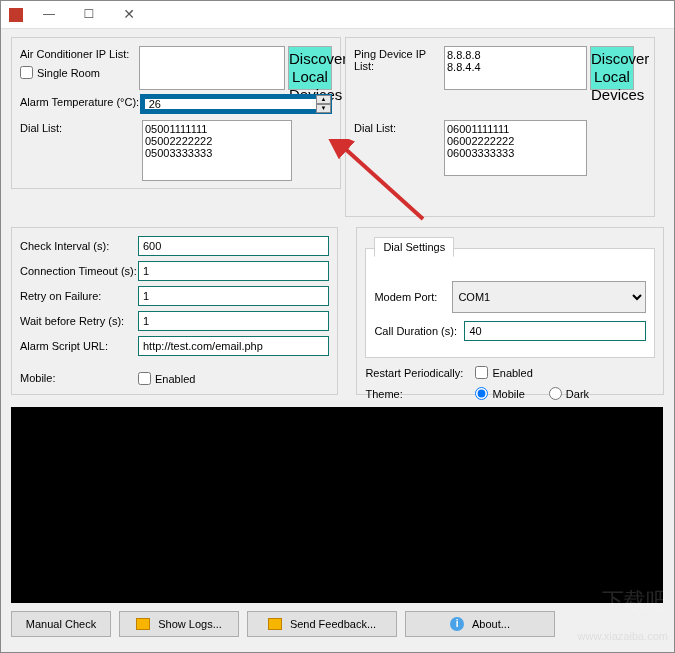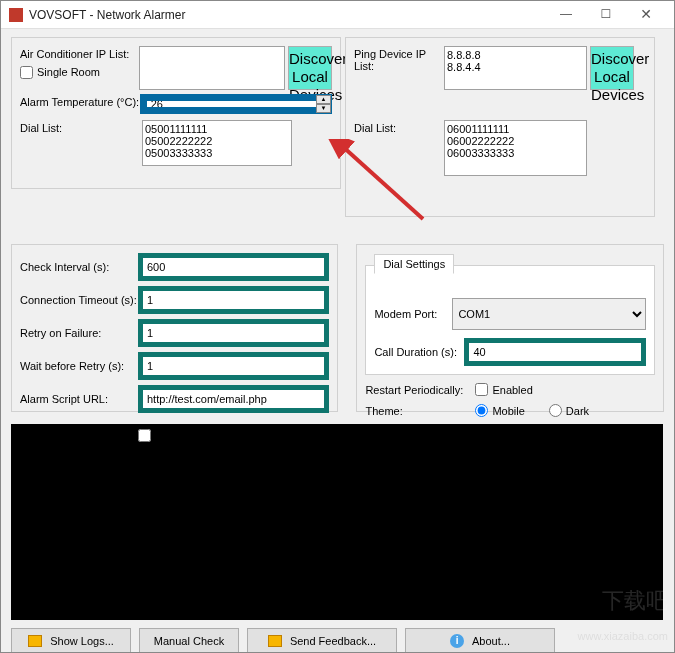--- a/index.html
+++ b/index.html
@@ -12,36 +12,36 @@
 .content { padding: 8px 10px 6px 10px; }
 .toprow { display: flex; gap: 4px; }
 .panel { border: 1px solid #d0d0d0; background: #f0f0f0; padding: 8px; }
 .panel.left { width: 330px; height: 152px; }
 .panel.right { width: 310px; height: 180px; }
 .fldrow { display: flex; align-items: flex-start; margin-bottom: 4px; }
 .lbl { width: 122px; font-size: 11px; color: #000; padding-top: 2px; }
 .lbl.narrow { width: 90px; }
 textarea.box { border: 1px solid #a0a0a0; background: #fff; font-family: inherit; font-size: 11px; padding: 2px; resize: none; }
 .ta1 { width: 150px; height: 44px; }
-.ta2 { width: 150px; height: 46px; }
+.ta2 { width: 150px; height: 61px; }
 .ta3 { width: 143px; height: 44px; }
 .ta4 { width: 143px; height: 56px; }
 .discbtn { width: 44px; height: 44px; margin-left: 3px; border: 1px solid #adadad; background: #5eead4; font-size: 15px; text-align: center; line-height: 1.2; padding-top: 3px; cursor: pointer; }
-.chkrow { display: flex; align-items: flex-start; font-size: 11px; margin-top: 2px; }
+.chkrow { display: flex; align-items: center; font-size: 11px; margin-top: 2px; }
 .chkrow input { margin-right: 4px; }
 .spinwrap { position: relative; width: 196px; }
-input.spin { width: 100%; height: 20px; border: 7px solid #0369a1; padding: 2px 18px 2px 4px; font-size: 11px; }
+input.spin { width: 100%; height: 20px; border: 5px solid #0369a1; padding: 2px 18px 2px 4px; font-size: 11px; }
 .spinbtns { position: absolute; right: 1px; top: 1px; width: 15px; height: 18px; display: flex; flex-direction: column; }
 .spinbtns div { flex: 1; border: 1px solid #888; background: #e8e8e8; font-size: 6px; text-align: center; line-height: 7px; cursor: pointer; }
-.midrow { display: flex; gap: 18px; margin-top: 27px; }
+.midrow { display: flex; gap: 18px; margin-top: 10px; }
 .panel.ml { width: 330px; height: 168px; }
 .panel.mr { width: 310px; height: 168px; position: relative; }
 .frow { display: flex; align-items: center; margin-bottom: 5px; }
 .frow .lbl2 { width: 118px; font-size: 11px; }
-.frow input.txt { flex: 1; height: 28px; border: 5px solid #0f766e; padding: 2px 4px; font-size: 11px; width: 150px; }
+.frow input.txt { flex: 1; height: 20px; border: 1px solid #0f766e; padding: 2px 4px; font-size: 11px; width: 150px; }
 .tabset { border: 1px solid #d0d0d0; background: #fff; padding: 6px 8px 12px 8px; height: 110px; }
 .tabhdr { position: relative; top: -18px; margin-bottom: -12px; }
 .tabhdr span { display:inline-block; border: 1px solid #d0d0d0; border-bottom: 1px solid #fff; background: #fff; padding: 3px 8px; font-size: 11px; }
 select.sel { flex: 1; height: 32px; border: 1px solid #a0a0a0; font-size: 11px; padding: 1px; }
 .optrow { display:flex; align-items:center; margin-top:8px; font-size:11px; }
 .optrow .olbl { width:110px; }
 .radio { margin-right: 4px; margin-left: 0; }
 .logarea { margin: 6px 10px 0 10px; width: 652px; height: 196px; background: #000; border: 1px solid #000; }
 .btnbar { display: flex; gap: 8px; padding: 8px 10px; }
 .bbtn { height: 26px; border: 1px solid #adadad; background: #e1e1e1; font-size: 11px; display: flex; align-items: center; justify-content: center; cursor: pointer; padding: 0 6px; }
@@ -54,21 +54,20 @@
 .ic.info { width:14px; height:14px; border-radius:50%; background:#4aa3e8; color:#fff; text-align:center; line-height:14px; font-size:10px; font-weight:bold; }
 .arrow { position:absolute; left:292px; top:138px; width:140px; height:90px; pointer-events:none; z-index:50; }
 .watermark { position:absolute; right:6px; bottom:36px; color:rgba(255,255,255,0.15); font-size:22px; font-family:"Microsoft YaHei",sans-serif; pointer-events:none; }
 .watermark2 { position:absolute; right:6px; bottom:10px; color:rgba(0,0,0,0.08); font-size:11px; pointer-events:none; }
 </style>
 </head>
 <body>
 
 <div class="titlebar">
   <div class="app-icon"></div>
-  <div class="title">VOVSOFT - Network Alarmer</div>
   <div class="winbtn">—</div>
   <div class="winbtn">☐</div>
   <div class="winbtn close">✕</div>
 </div>
 
 <div class="content">
   <div class="toprow">
 
     <div class="panel left">
       <div class="fldrow">
@@ -176,26 +175,26 @@
         <input type="radio" class="radio" name="theme" style="">
         <span>Dark</span>
       </div>
     </div>
   </div>
 </div>
 
 <div class="logarea"></div>
 
 <div class="btnbar">
+  <div class="bbtn w1">
+      <span>Manual Check</span>
+    </div>
   <div class="bbtn w2">
       <span class="ic folder"></span>
       <span>Show Logs...</span>
-    </div>
-  <div class="bbtn w1">
-      <span>Manual Check</span>
     </div>
   <div class="bbtn w3">
       <span class="ic env"></span>
       <span>Send Feedback...</span>
     </div>
   <div class="bbtn w3">
       <span class="ic info">i</span>
       <span>About...</span>
     </div>
 </div>

